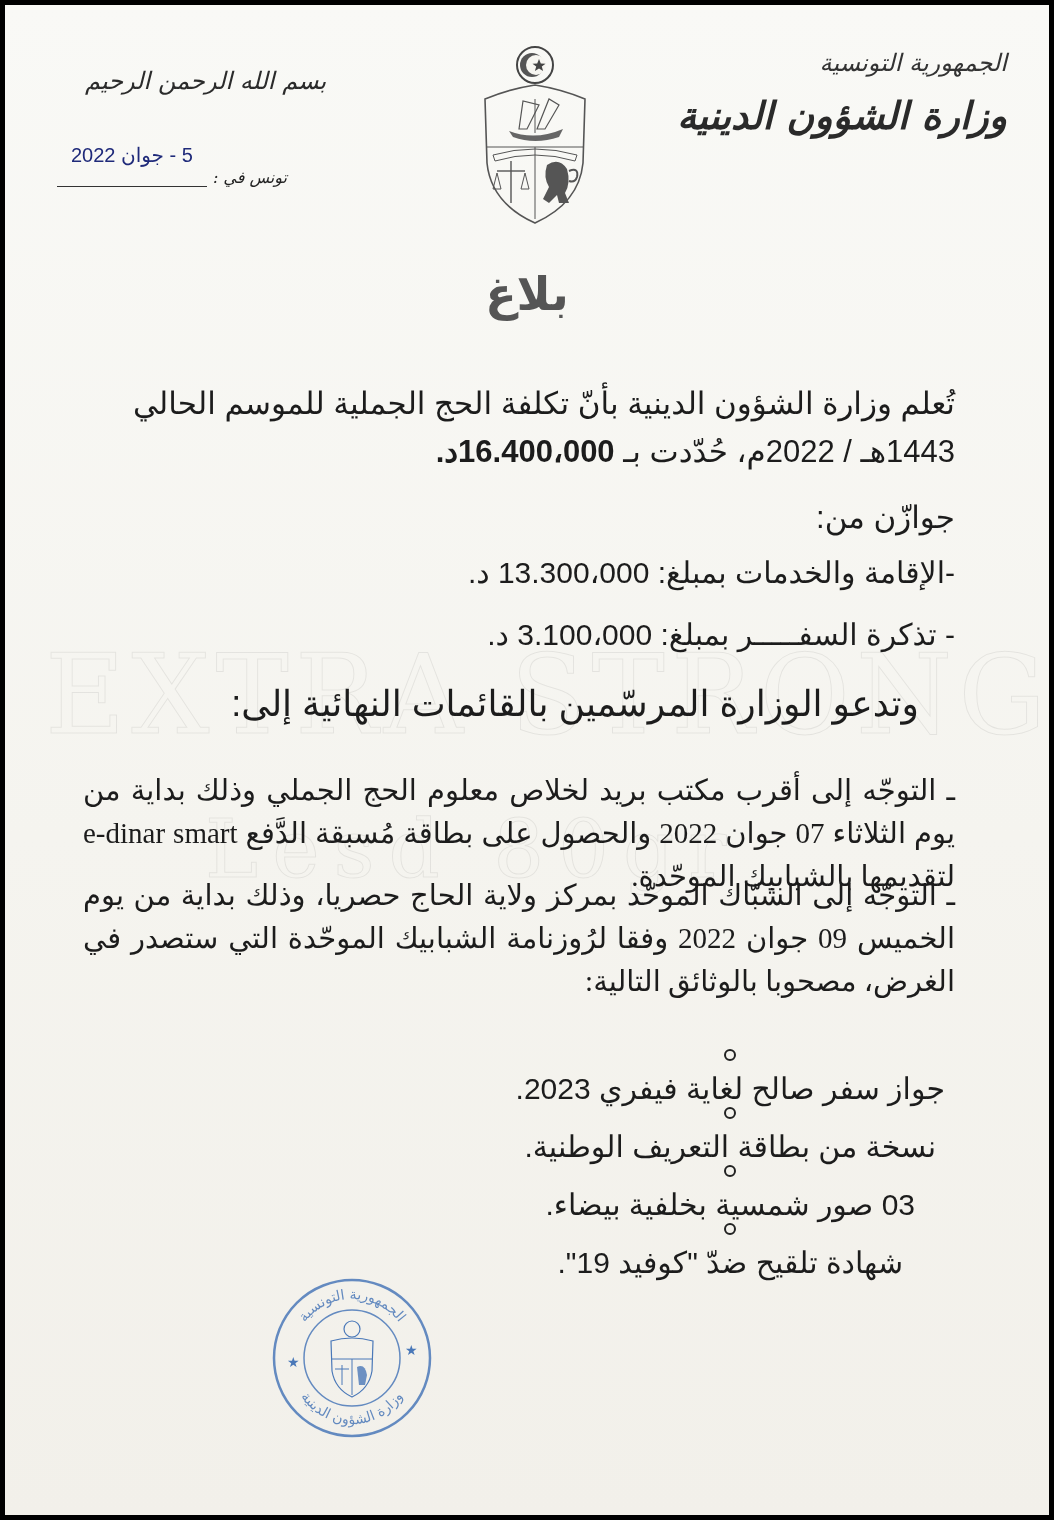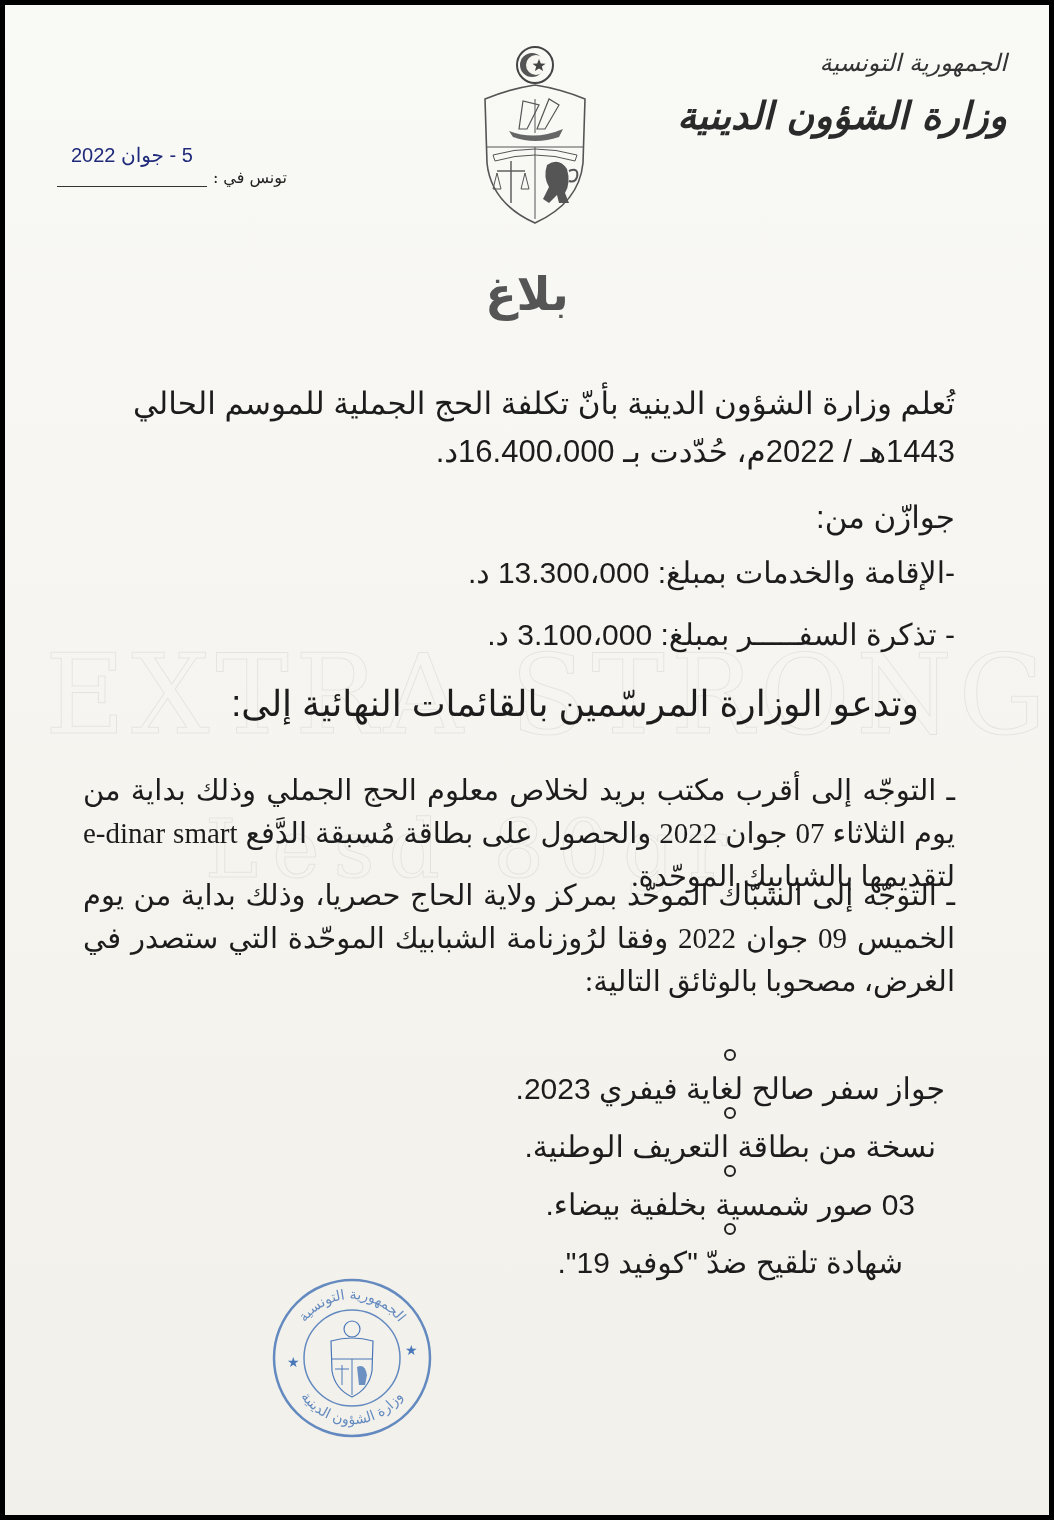--- a/index.html
+++ b/index.html
@@ -41,21 +41,21 @@
     }
     .republic { right: 42px; top: 44px; font-size: 24px; color: #333; }
     .ministry { right: 42px; top: 88px; font-size: 38px; font-weight: bold; color: #2a2a2a; letter-spacing: 1px; }
     .basmala { left: 80px; top: 62px; font-size: 24px; color: #2b2b2b; }
     .date-line {
       left: 52px; top: 152px;
       width: 230px; height: 30px;
       direction: rtl;
       display: flex; align-items: flex-end; gap: 6px;
     }
-    .date-label { font-family: "DejaVu Serif", serif; font-size: 16px; color: #222; }
+    .date-label { font-family: "DejaVu Serif", serif; font-style: italic; font-size: 16px; color: #222; }
     .date-value {
       flex: 1;
       border-bottom: 1px solid #333;
       color: #1f2a7a;
       font-family: "Liberation Sans", sans-serif;
       font-size: 20px;
       text-align: center;
       direction: rtl;
       padding-bottom: 19px;
     }
@@ -72,21 +72,21 @@
     .body-text {
       font-family: "Liberation Sans", sans-serif;
       color: #1c1c1c;
       direction: rtl;
       text-align: right;
       white-space: nowrap;
     }
     .intro-1 { right: 94px; top: 380px; font-size: 31px; }
     .intro-1 { width: 820px; text-align: justify; text-align-last: justify; }
     .intro-2 { right: 94px; top: 428px; font-size: 31px; }
-    .intro-2 .amount { font-weight: normal; text-align: center; }
+    .intro-2 .amount { font-weight: bold; text-align: center; }
     .consists { right: 94px; top: 494px; font-size: 31px; }
     .cost-1 { right: 94px; top: 550px; font-size: 30px; }
     .cost-2 { right: 94px; top: 612px; font-size: 30px; }
     .invite { right: 130px; top: 678px; font-size: 36px; }
     .para {
       right: 94px; width: 872px;
       font-family: Liberation Serif, serif;
       font-size: 29px;
       line-height: 43px;
       color: #1c1c1c;
@@ -122,20 +122,21 @@
 </head>
 <body>
 
 <div class="page">
 
   <div class="watermark">EXTRA STRONG</div>
   <div class="watermark second">Lesd 80gr</div>
 
   <div class="abs calli republic">الجمهورية التونسية</div>
   <div class="abs calli ministry">وزارة الشؤون الدينية</div>
+  <div class="abs calli basmala">بسم الله الرحمن الرحيم</div>
 
   <div class="abs date-line">
     <span class="date-label">تونس في :</span>
     <span class="date-value">5 - جوان 2022</span>
   </div>
 
   <div class="abs emblem">
     <svg width="112" height="182" viewBox="0 0 112 182">
 
       <circle cx="56" cy="22" r="18" fill="none" stroke="#444" stroke-width="2"></circle>

